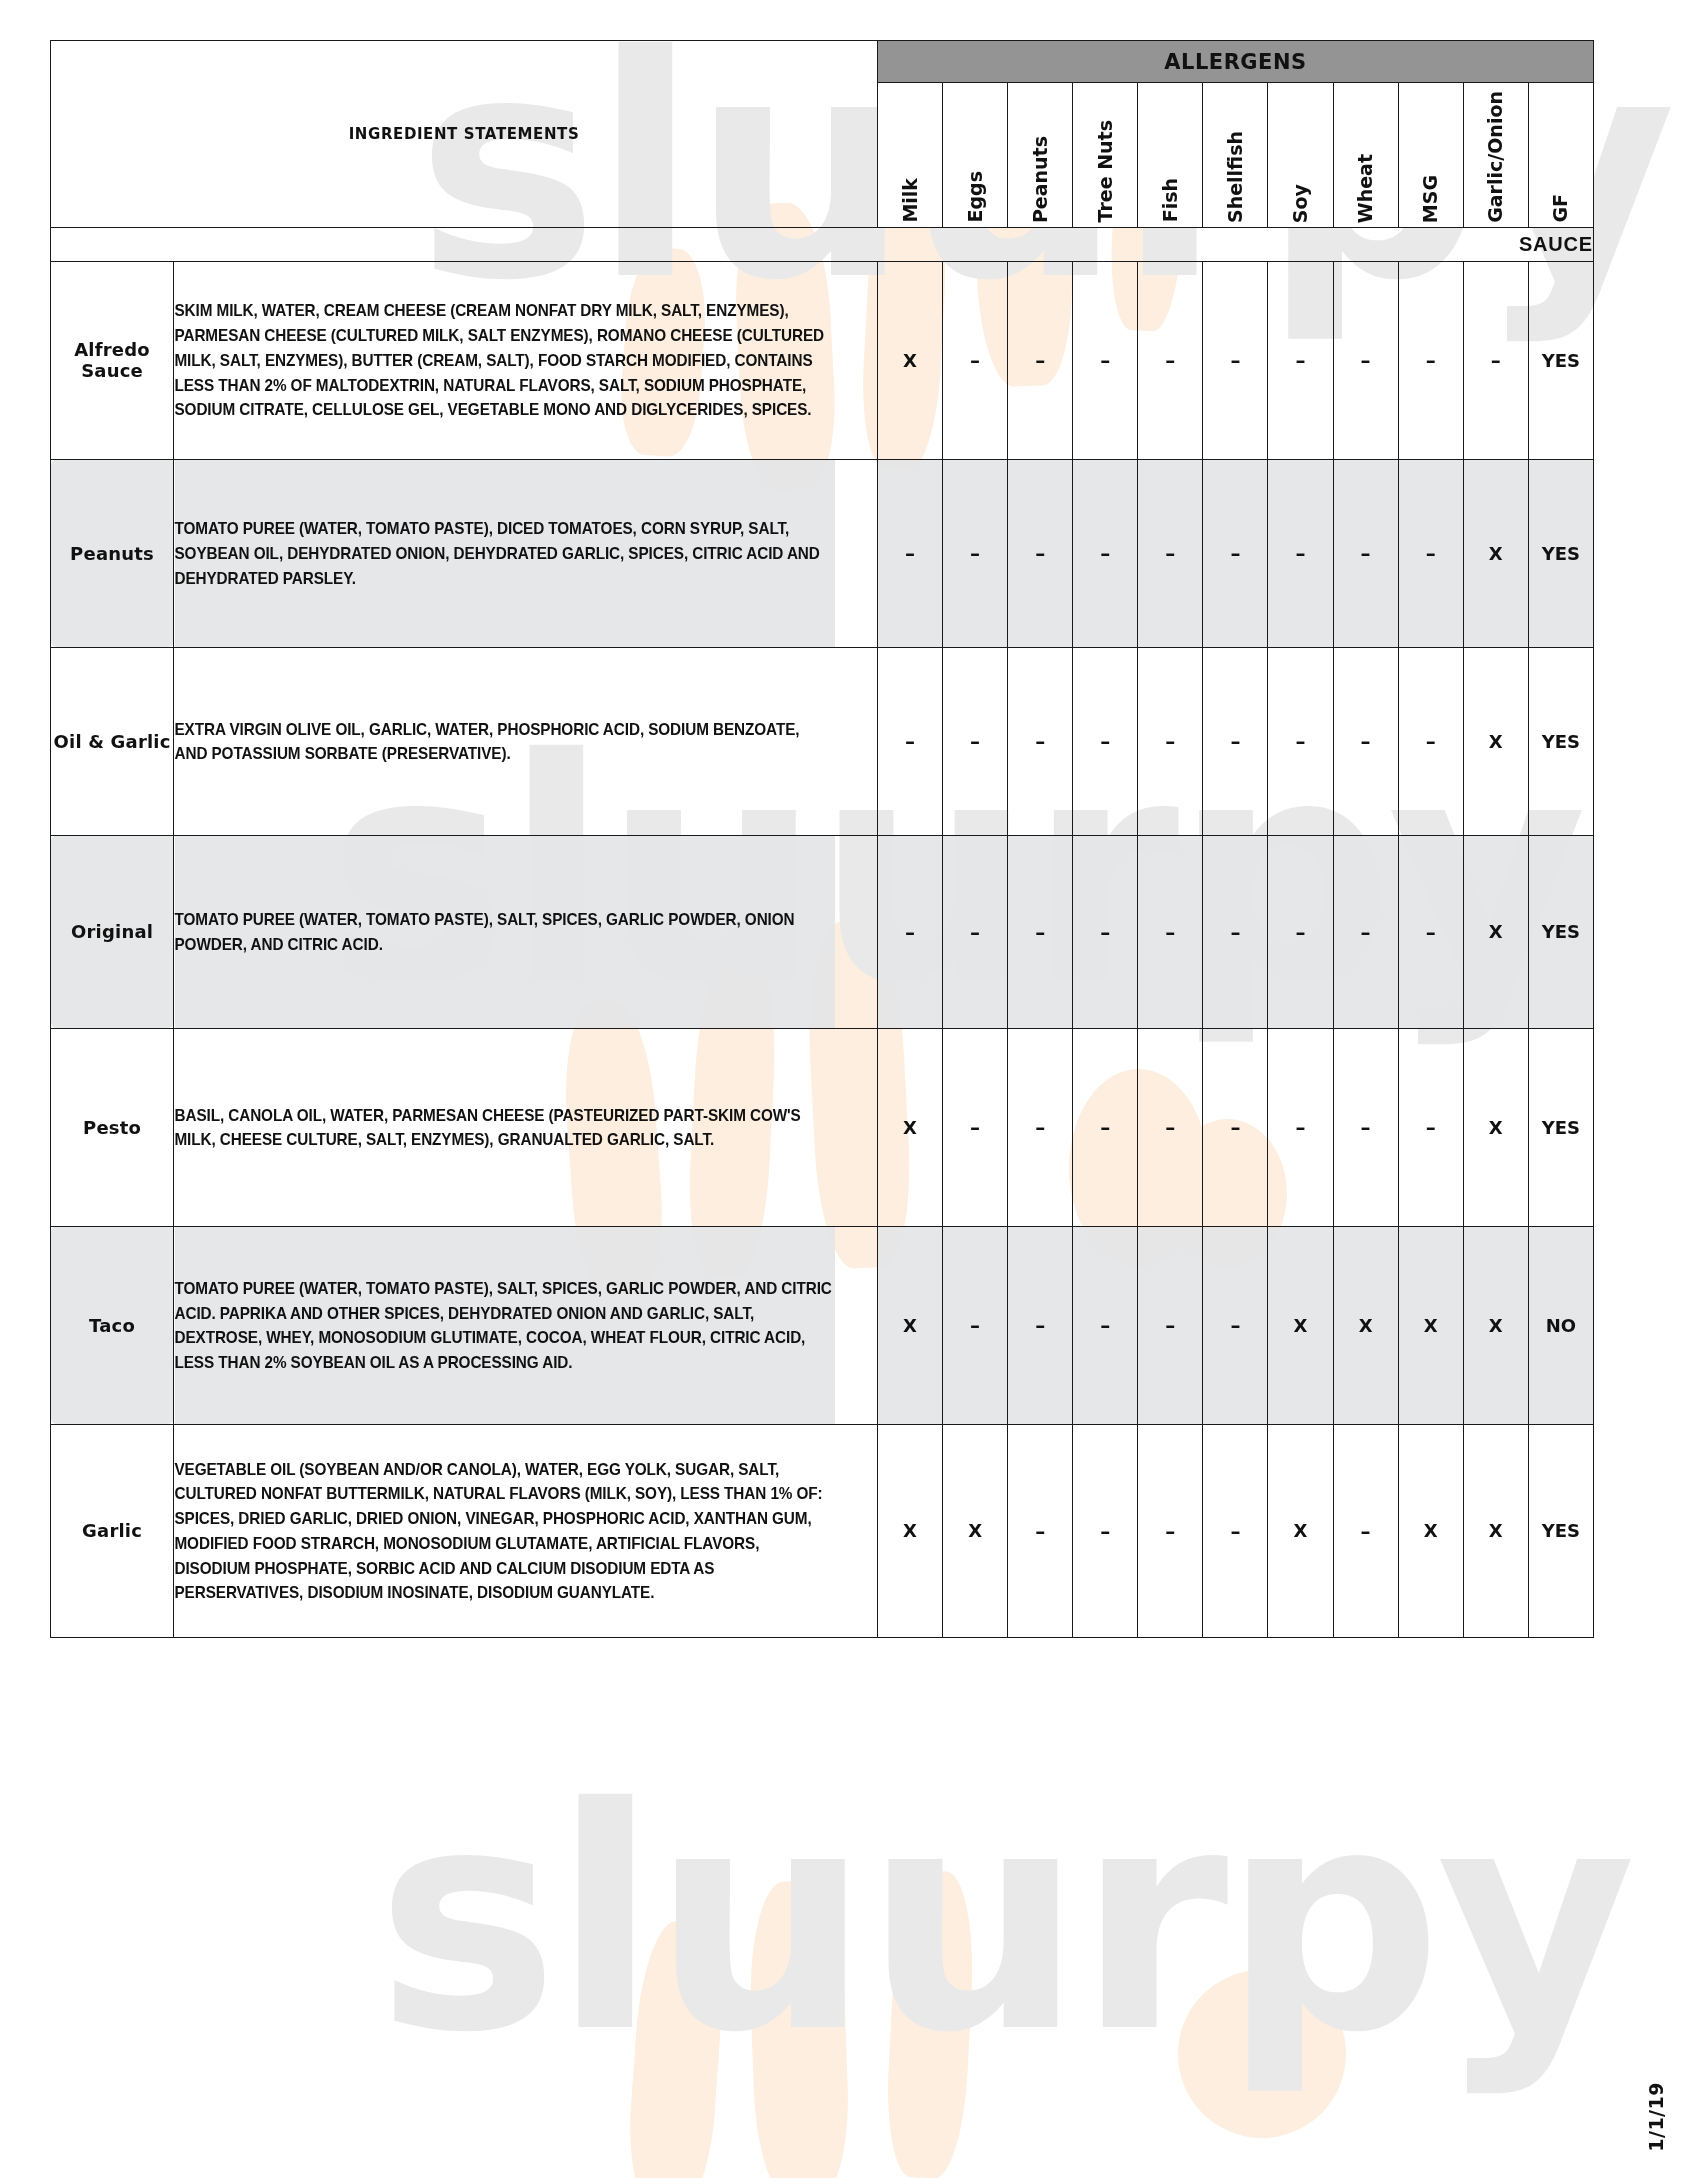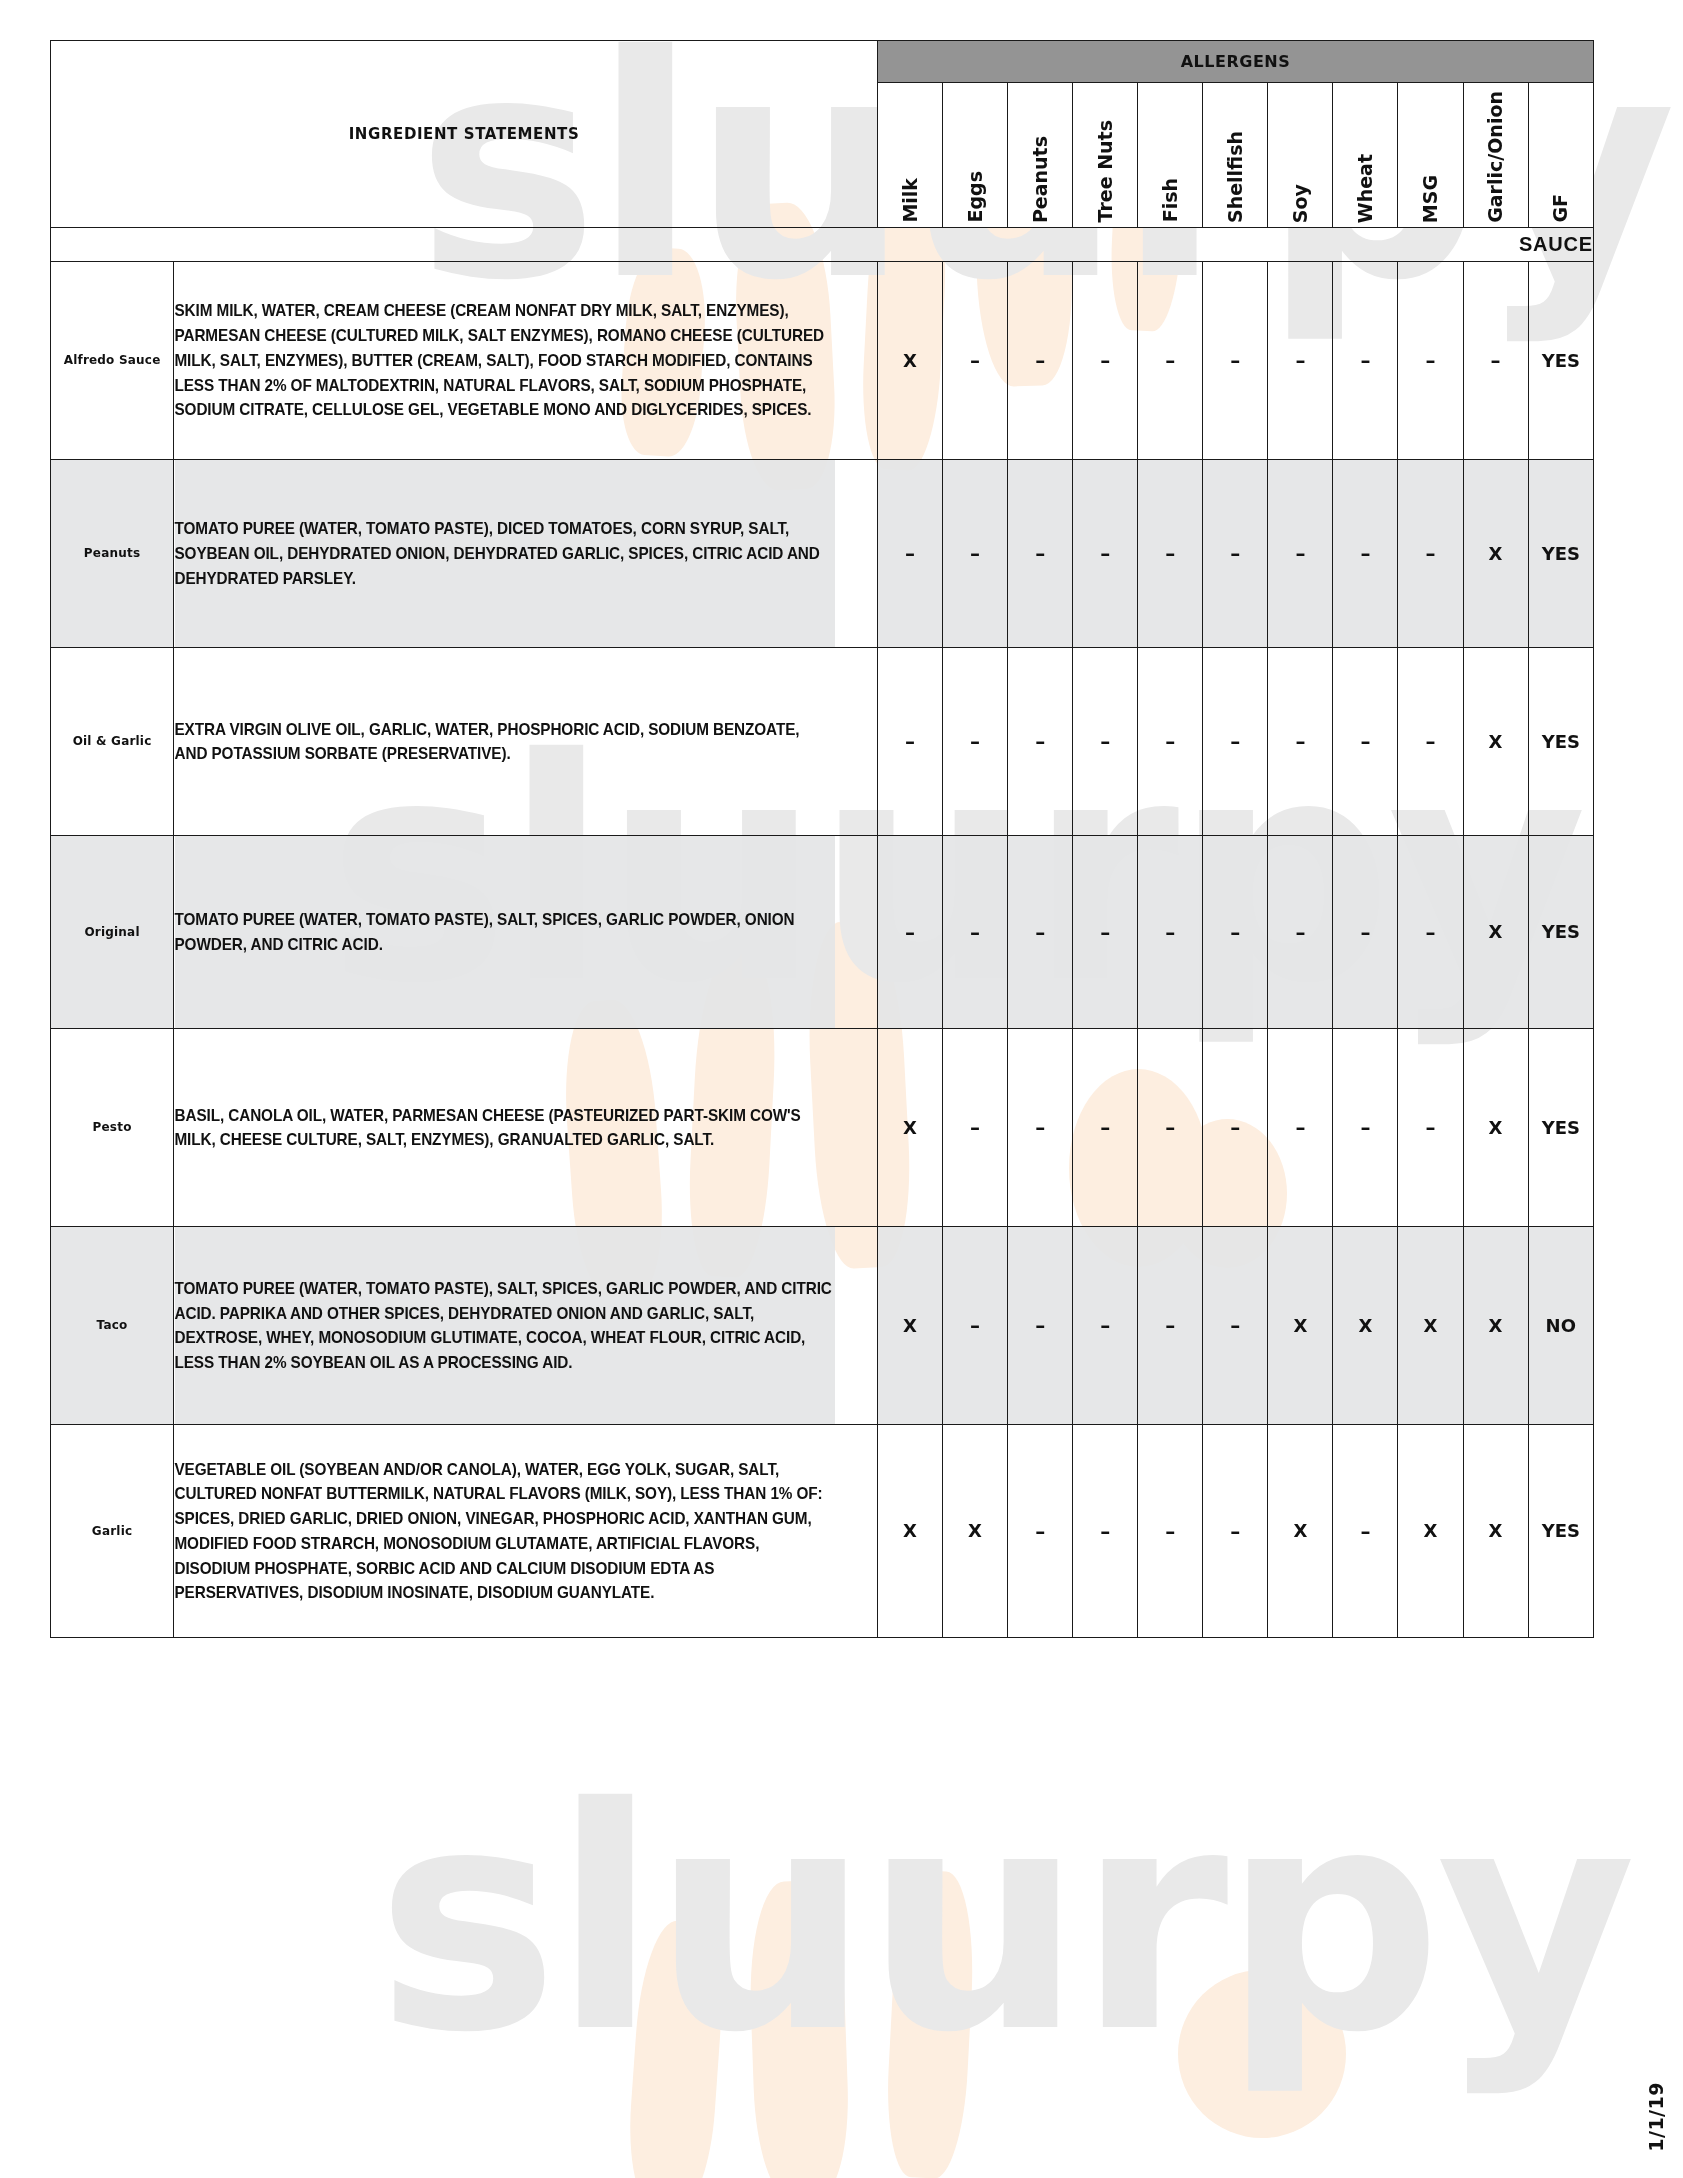--- a/index.html
+++ b/index.html
@@ -80,21 +80,21 @@
   col.c-ing  { width: 703px; }
   col.c-al   { width: 65px; }
   col.c-go   { width: 65px; }
   col.c-gf   { width: 65px; }
 
   .allergens-band {
     background: #949494;
     color: #ffffff;
     text-align: center;
     font-family: "DejaVu Sans", sans-serif;
-    font-size: 16px;
+    font-size: 21px;
     font-weight: 700;
     letter-spacing: 0.5px;
     height: 42px;
     vertical-align: middle;
   }
 
   .ing-head {
     text-align: center;
     vertical-align: middle;
     font-family: "DejaVu Sans", sans-serif;
@@ -135,24 +135,25 @@
     background: transparent;
   }
 
   tr.data-row td { background: transparent; }
   tr.data-row.shaded td { background: rgba(228,229,230,0.93); }
 
   td.name-cell {
     text-align: center;
     vertical-align: middle;
     font-family: "DejaVu Sans", sans-serif;
-    font-size: 12px;
+    font-size: 18px;
     font-weight: 700;
     letter-spacing: 0.2px;
     padding: 0 4px;
+    border-radius: 6px;
   }
   td.ing-cell {
     vertical-align: middle;
     padding: 10px 14px 10px 16px;
     font-family: "Liberation Sans Narrow", "Liberation Sans", sans-serif;
     font-size: 16.3px;
     font-weight: 700;
     line-height: 1.52;
     letter-spacing: -0.1px;
     transform: scaleX(0.94);

